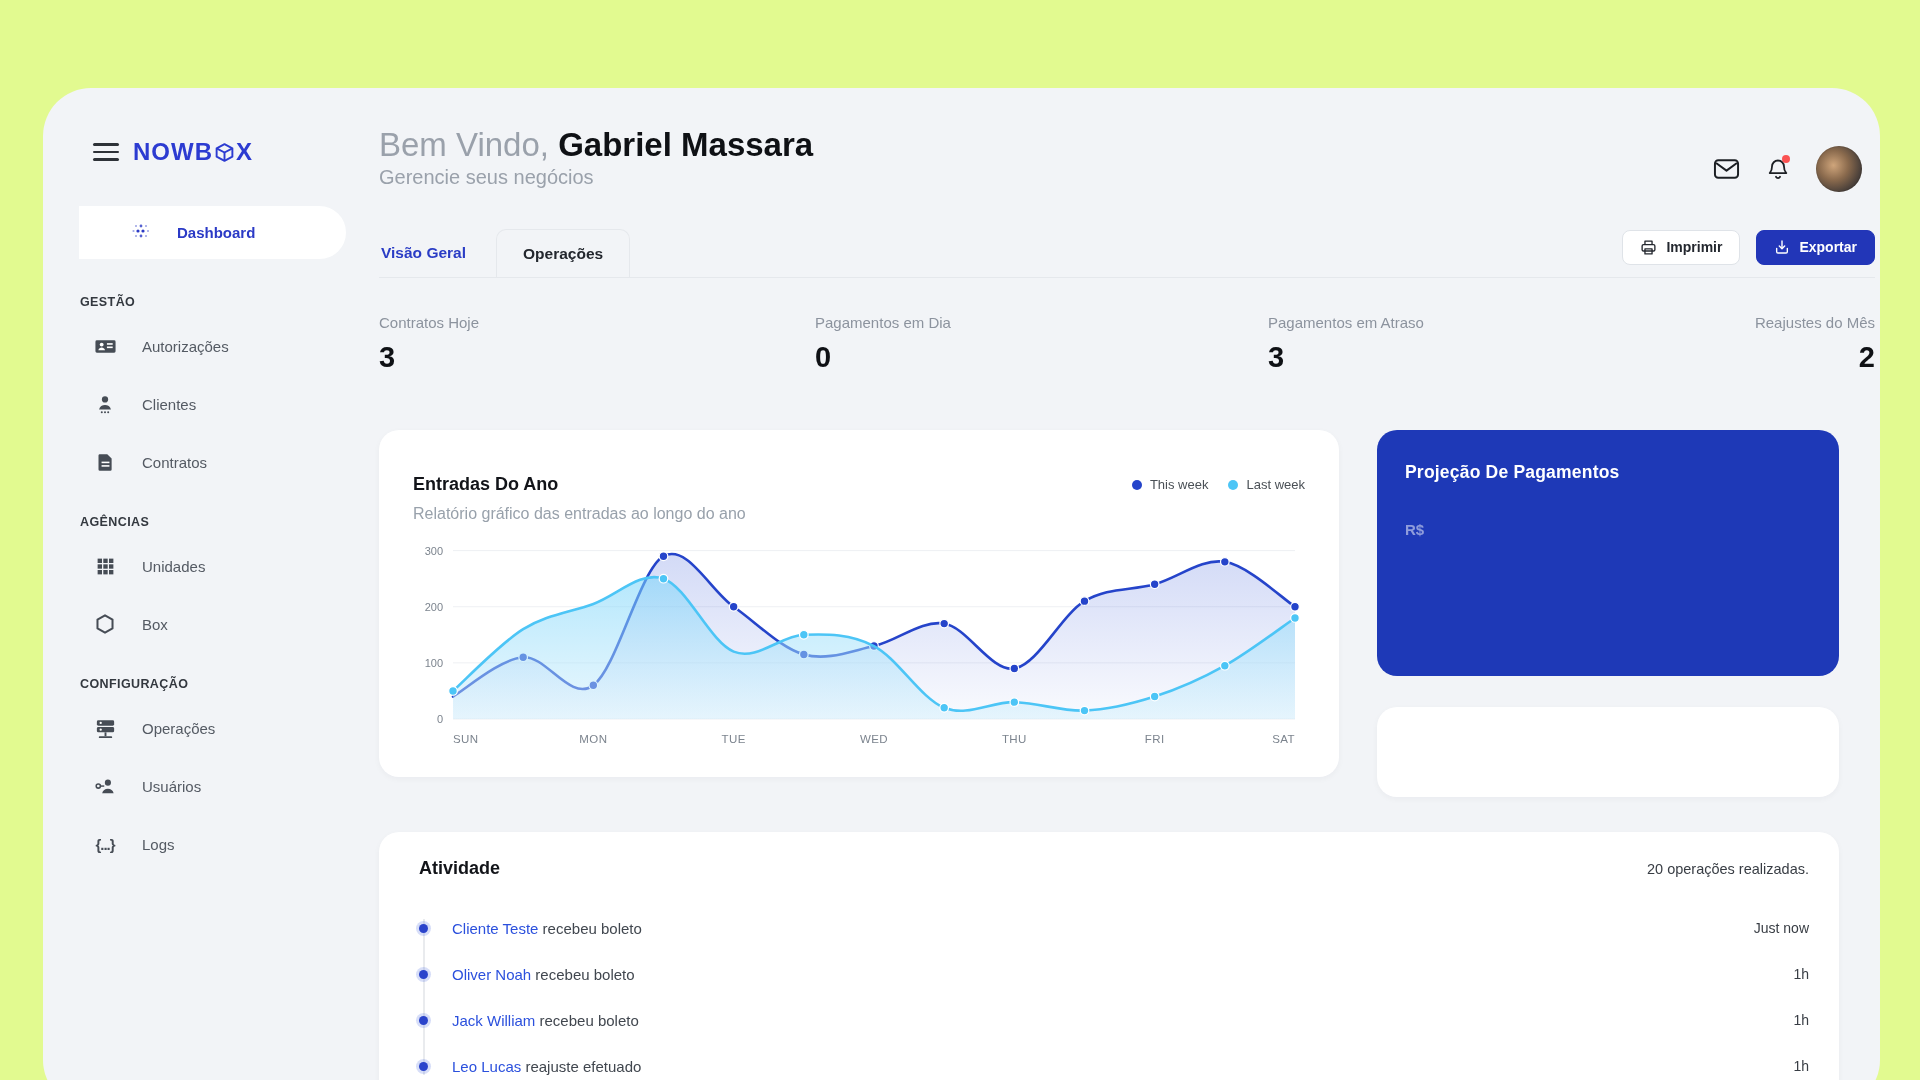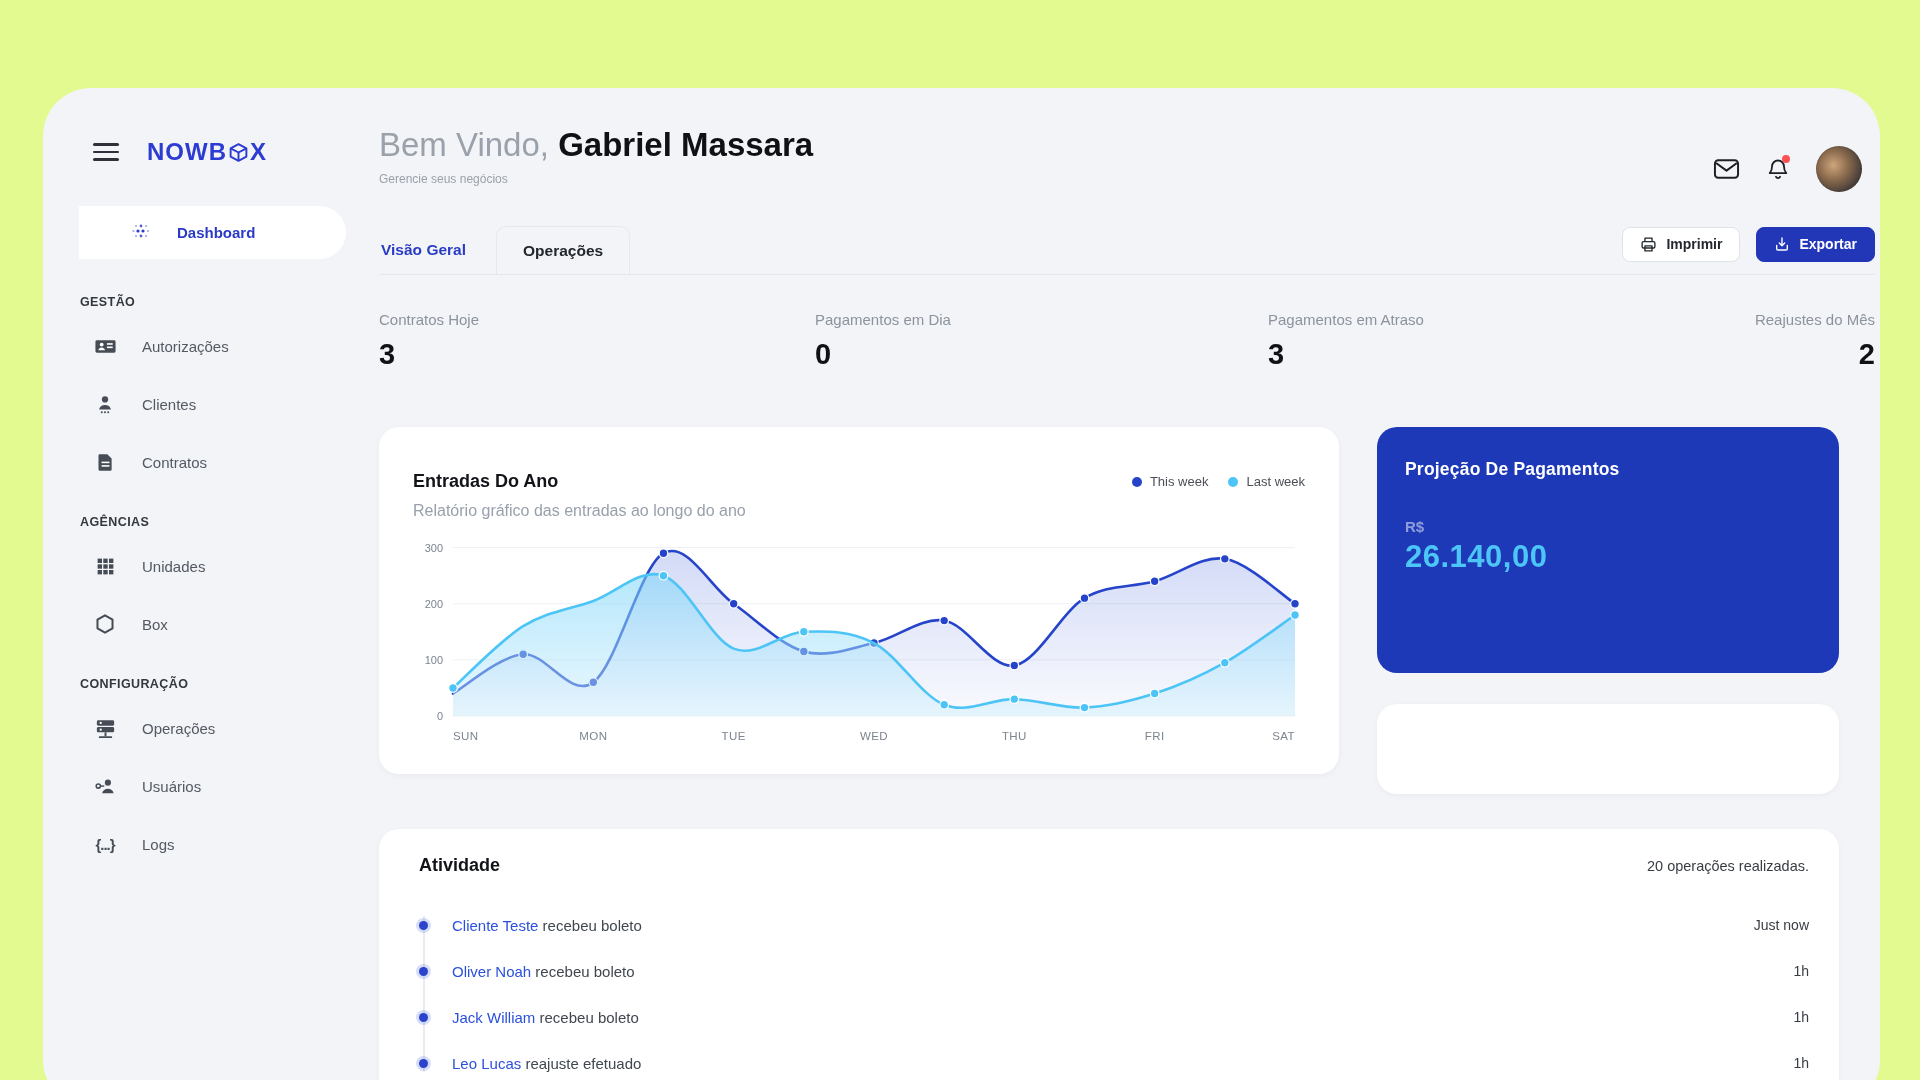--- a/index.html
+++ b/index.html
@@ -4,21 +4,21 @@
 <style>
   * { margin:0; padding:0; box-sizing:border-box; }
   html,body { width:1920px; height:1080px; overflow:hidden; }
   body { background:#e2fa90; font-family:"Liberation Sans", sans-serif; position:relative; }
 
   .window { position:absolute; left:43px; top:88px; width:1837px; height:1020px;
             background:#f2f4f7; border-radius:48px; overflow:hidden; }
 
   
   .sidebar { position:absolute; left:0; top:0; width:336px; height:100%; }
-  .sidebar-top { display:flex; align-items:center; gap:14px; padding:50px 0 0 50px; }
+  .sidebar-top { display:flex; align-items:center; padding:50px 0 0 50px; }
   .hamburger { background:none; border:none; cursor:pointer; width:26px; display:flex; flex-direction:column; gap:5px; }
   .hamburger span { display:block; height:2.5px; width:26px; background:#2e3238; border-radius:2px; }
   .logo { display:flex; align-items:center; font-size:24px; font-weight:800; color:#2c3bd1; letter-spacing:1px; margin-left:14px; }
   .logo svg { margin:0 1px; }
   .nav-active { position:absolute; top:118px; left:0; width:267px; height:53px; background:#fff;
                 border-radius:0 27px 27px 0; display:flex; align-items:center; padding-left:50px; gap:24px; cursor:pointer;margin-left:36px; }
   .nav-active .label { font-size:15px; font-weight:700; color:#2b3ac6; }
   #sidebar-menu { position:absolute; top:171px; left:0; right:0; padding-top:36px; }
   .menu-section-label { font-size:12.5px; font-weight:700; color:#33383f; letter-spacing:.4px; margin:0 0 8px 37px; }
   .menu-section { margin-bottom:24px; }
@@ -26,21 +26,21 @@
   .menu-item .mi-icon { width:24px; height:24px; display:flex; align-items:center; justify-content:center; color:#464c55; }
   .menu-item .mi-label { font-size:15px; color:#545a63; }
   .braces-glyph { font-size:15px; font-weight:700; color:#464c55; letter-spacing:-1px; }
 
   
   .main { position:absolute; left:336px; top:0; right:5px; }
   .page-header { margin-top:36px; }
   .page-header h1 { font-size:33px; line-height:42px; font-weight:400; }
   .greet { color:#9aa1ab; }
   .uname { color:#0f1115; font-weight:800; }
-  .page-sub { margin-top:6px; font-size:12px; color:#9aa1ab; }
+  .page-sub { font-size:20px; color:#9aa1ab; }
 
   .top-icons { position:absolute; top:58px; right:18px; display:flex; align-items:center; gap:26px; }
   .icon-btn { background:none; border:none; cursor:pointer; position:relative; display:flex; color:#1c1f24; }
   .bell-dot { position:absolute; top:-2px; right:0px; width:8px; height:8px; border-radius:50%; background:#fa5252; }
   .avatar { width:46px; height:46px; border-radius:50%; cursor:pointer;
             background:radial-gradient(circle at 38% 42%, #cfa57b 0%, #8a6a4d 38%, #4a403a 70%, #262220 100%);
             box-shadow:inset 0 0 0 1px rgba(0,0,0,.08); }
 
   .tabbar { margin-top:40px; height:49px; display:flex; align-items:stretch; border-bottom:1px solid #e5e8ec; }
   .tab { display:flex; align-items:center; font-size:15.5px; font-weight:600; cursor:pointer; }
@@ -373,21 +373,20 @@
               <text x="741.6666666666666" y="208" text-anchor="middle" class="x-label">FRI</text>
               <text x="882" y="208" text-anchor="end" class="x-label">SAT</text>
             </g>
           </svg>
       </section>
 
       <div class="side-col">
         <section class="proj-card">
           <h3>Projeção De Pagamentos</h3>
           <div class="proj-cur">R$</div>
-          <div class="proj-amt">26.140,00</div>
         </section>
         <section class="card empty-card"></section>
       </div>
     </div>
 
     <section class="card activity-card">
       <div class="act-head">
         <h2>Atividade</h2>
         <span class="act-summary">20 operações realizadas.</span>
       </div>

